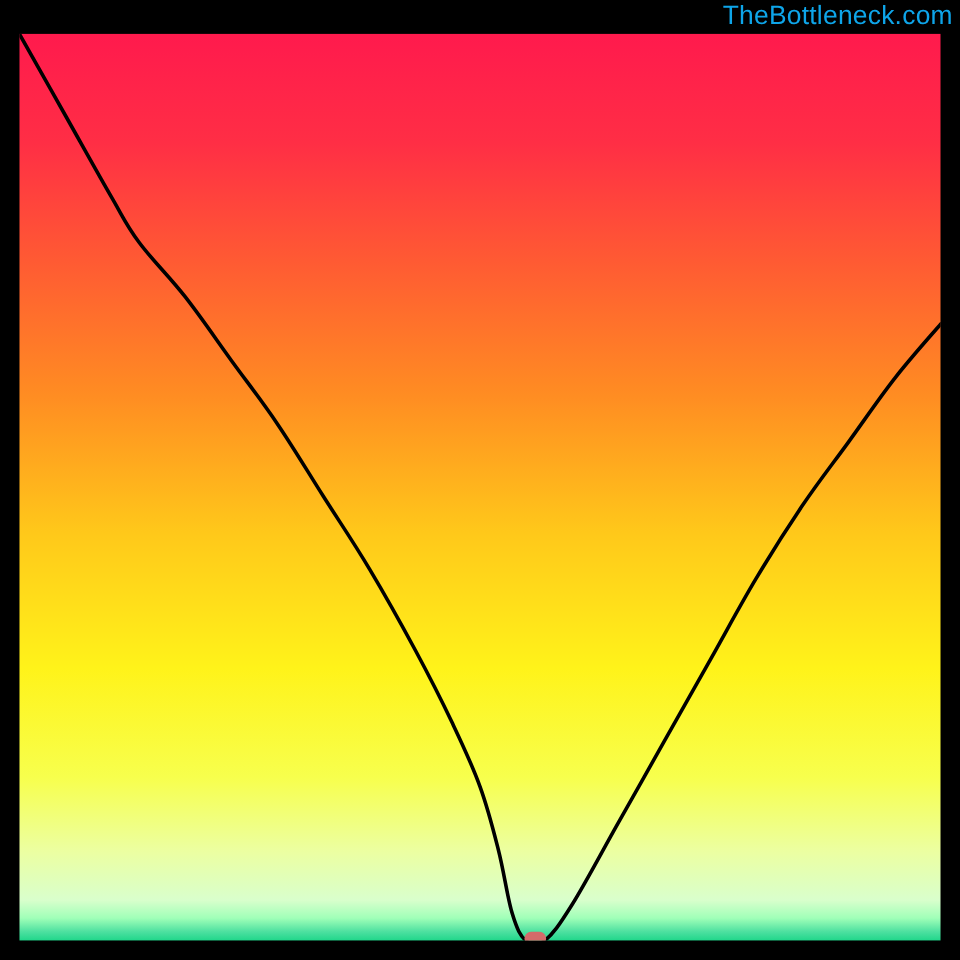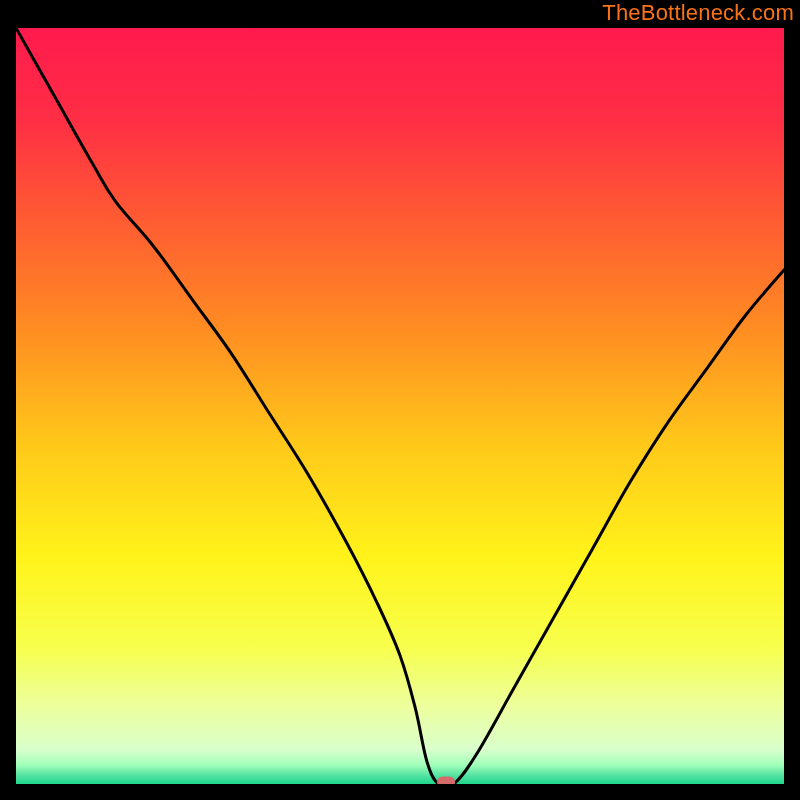--- a/index.html
+++ b/index.html
@@ -14,21 +14,21 @@
   .frame {
     position: relative;
     width: 800px;
     height: 800px;
     background: #000;
   }
   .watermark {
     position: absolute;
     top: 0;
     right: 6px;
-    color: #f97316;
+    color: #0ea5e9;
     font-size: 22px;
     font-weight: 400;
     letter-spacing: 0.2px;
     z-index: 5;
   }
   .plot {
     position: absolute;
     left: 16px;
     top: 28px;
     width: 768px;

